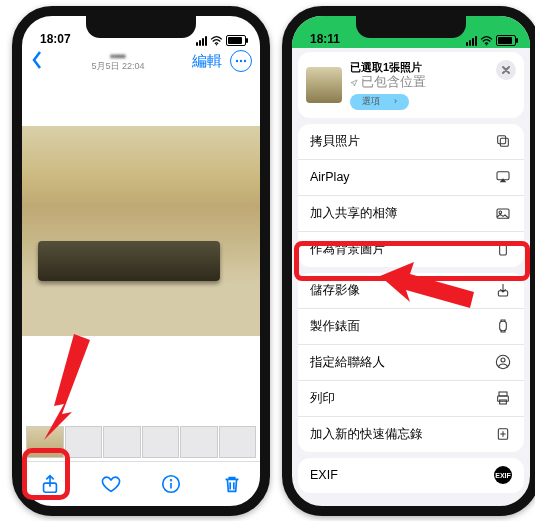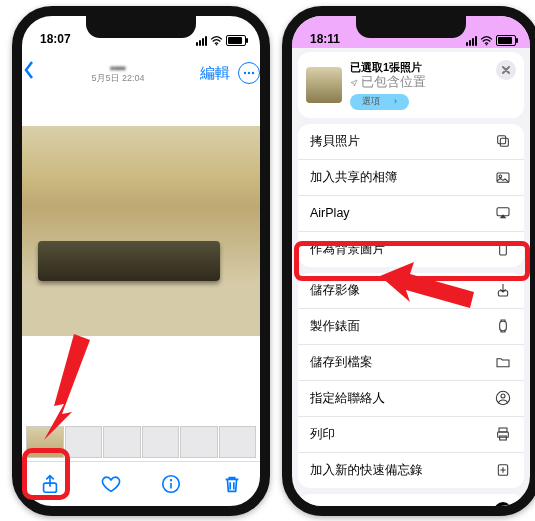--- a/index.html
+++ b/index.html
@@ -48,22 +48,22 @@
   .sig-bar span{ width:2px; background:#000; display:inline-block; border-radius:1px;}
   .sig-bar span:nth-child(1){height:4px} .sig-bar span:nth-child(2){height:6px}
   .sig-bar span:nth-child(3){height:8px} .sig-bar span:nth-child(4){height:10px}
   .battery{ width:18px;height:9px;border:1px solid #000;border-radius:2px;position:relative;}
   .battery::after{content:"";position:absolute;right:-3px;top:2px;width:2px;height:5px;background:#000;border-radius:1px;}
   .battery .fill{position:absolute;left:1px;top:1px;bottom:1px;width:14px;background:#000;border-radius:1px;}
 
   
   #phone-left { left: 12px; top: 6px; }
   .nav {
-    display:flex; align-items:flex-end; justify-content:space-between;
-    padding: 2px 0; height: 34px;
+    display:flex; align-items:flex-start; justify-content:space-between;
+    padding: 2px 8px; height: 34px;
   }
   .nav .back { color:#007aff; }
   .nav .center { text-align:center; line-height:1.1; }
   .nav .center .title{ font-size:11px; font-weight:600; color:#000; filter:blur(1.5px);}
   .nav .center .subtitle{ font-size:9px; color:#888;}
   .nav .right{ display:flex; gap:8px; align-items:center; color:#007aff;}
   .nav .edit{ font-size:15px; font-weight:500;}
   .nav .more{ width:20px;height:20px;border:1.5px solid #007aff;border-radius:50%;display:flex;align-items:center;justify-content:center;font-size:12px;}
   .photo-area{
     margin-top:40px;
@@ -86,21 +86,21 @@
   .toolbar{
     position:absolute; left:0; right:0; bottom:0; height:44px;
     display:flex; justify-content:space-between; align-items:center;
     padding:0 16px; border-top:0.5px solid #ddd;
   }
   .tb-icon{ color:#007aff; width:24px; height:24px; display:flex;align-items:center;justify-content:center;}
   .tb-icon svg{width:22px;height:22px;stroke:#007aff;fill:none;stroke-width:1.8;}
 
   
   #phone-right { left: 282px; top: 6px; background:#f2f2f7; }
-  #phone-right .status-bar{ background:#f0abfc;}
+  #phone-right .status-bar{ background:#22c55e;}
   .sheet{ padding:0; }
   .sheet-header{
     margin:4px 6px 6px;
     background:#fff; border-radius:12px;
     display:flex; gap:8px; padding:8px; align-items:center;
     position:relative;
   }
   .sheet-header .thumb{
     width:36px;height:36px;border-radius:4px;
     background:linear-gradient(180deg,#d9cfa9,#8a7c4e);
@@ -278,39 +278,39 @@
           <div class="row">
             <span>拷貝照片</span>
             <span class="ico">
               <svg viewBox="0 0 24 24">
                 <rect x="8" y="8" width="12" height="12" rx="2"></rect>
                 <rect x="4" y="4" width="12" height="12" rx="2"></rect>
               </svg>
             </span>
           </div>
           <div class="row">
+            <span>AirPlay</span>
+            <span class="ico">
+              <svg viewBox="0 0 24 24">
+                <rect x="3" y="4" width="18" height="12" rx="2"></rect>
+                <polygon points="12,14 7,20 17,20" fill="currentColor" stroke="none"></polygon>
+              </svg>
+            </span>
+          </div>
+          <div class="row">
             <span>加入共享的相簿</span>
             <span class="ico">
               <svg viewBox="0 0 24 24">
                 <rect x="3" y="6" width="18" height="14" rx="2"></rect>
                 <circle cx="8" cy="11" r="2"></circle>
                 <path d="M3 18l5-4 4 3 3-2 6 5"></path>
               </svg>
             </span>
           </div>
           <div class="row">
-            <span>AirPlay</span>
-            <span class="ico">
-              <svg viewBox="0 0 24 24">
-                <rect x="3" y="4" width="18" height="12" rx="2"></rect>
-                <polygon points="12,14 7,20 17,20" fill="currentColor" stroke="none"></polygon>
-              </svg>
-            </span>
-          </div>
-          <div class="row">
             <span>作為背景圖片</span>
             <span class="ico">
               <svg viewBox="0 0 24 24">
                 <rect x="7" y="3" width="10" height="18" rx="2"></rect>
               </svg>
             </span>
           </div>
         </div>
       <div class="group" id="g2">
           <div class="row">
@@ -321,28 +321,20 @@
                 <rect x="5" y="13" width="14" height="8" rx="2"></rect>
               </svg>
             </span>
           </div>
           <div class="row">
             <span>製作錶面</span>
             <span class="ico">
               <svg viewBox="0 0 24 24">
                 <rect x="7" y="5" width="10" height="14" rx="4"></rect>
                 <path d="M9 5V3h6v2M9 19v2h6v-2"></path>
-              </svg>
-            </span>
-          </div>
-          <div class="row">
-            <span>儲存到檔案</span>
-            <span class="ico">
-              <svg viewBox="0 0 24 24">
-                <path d="M3 7h6l2 2h10v10H3z"></path>
               </svg>
             </span>
           </div>
           <div class="row">
             <span>指定給聯絡人</span>
             <span class="ico">
               <svg viewBox="0 0 24 24">
                 <circle cx="12" cy="9" r="3"></circle>
                 <path d="M5 20c1-4 5-5 7-5s6 1 7 5"></path>
                 <circle cx="12" cy="12" r="10"></circle>

